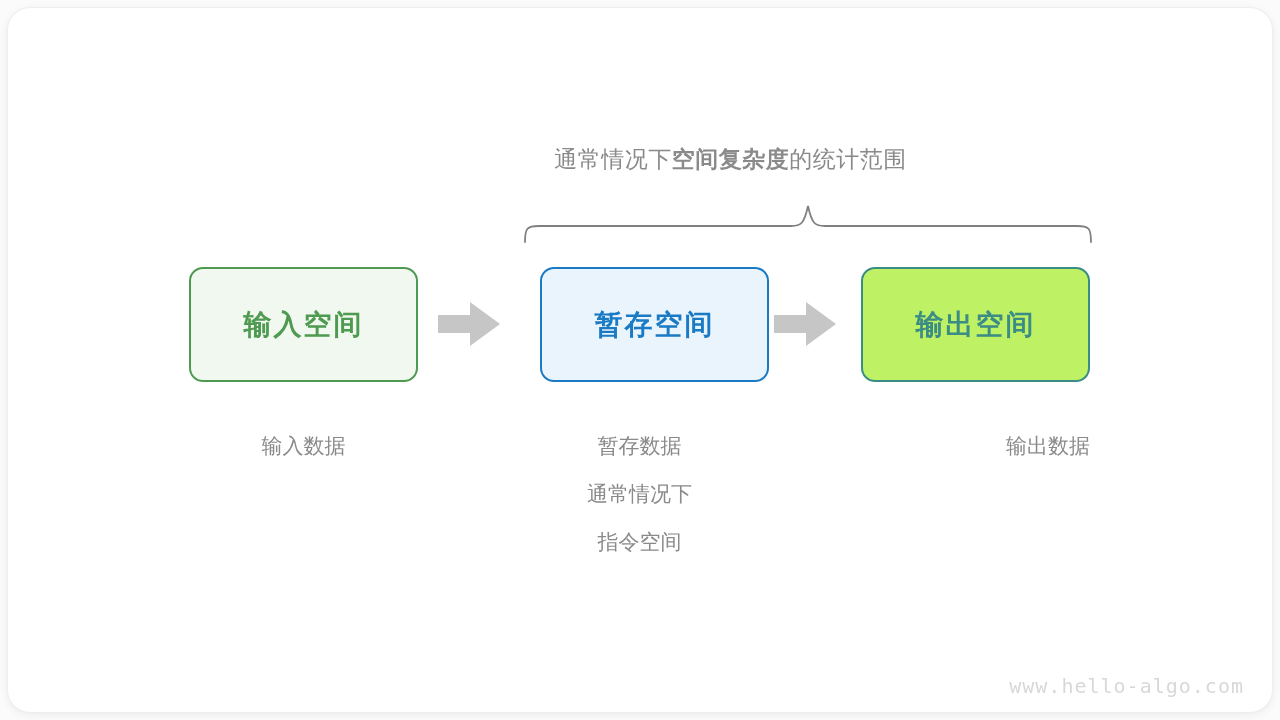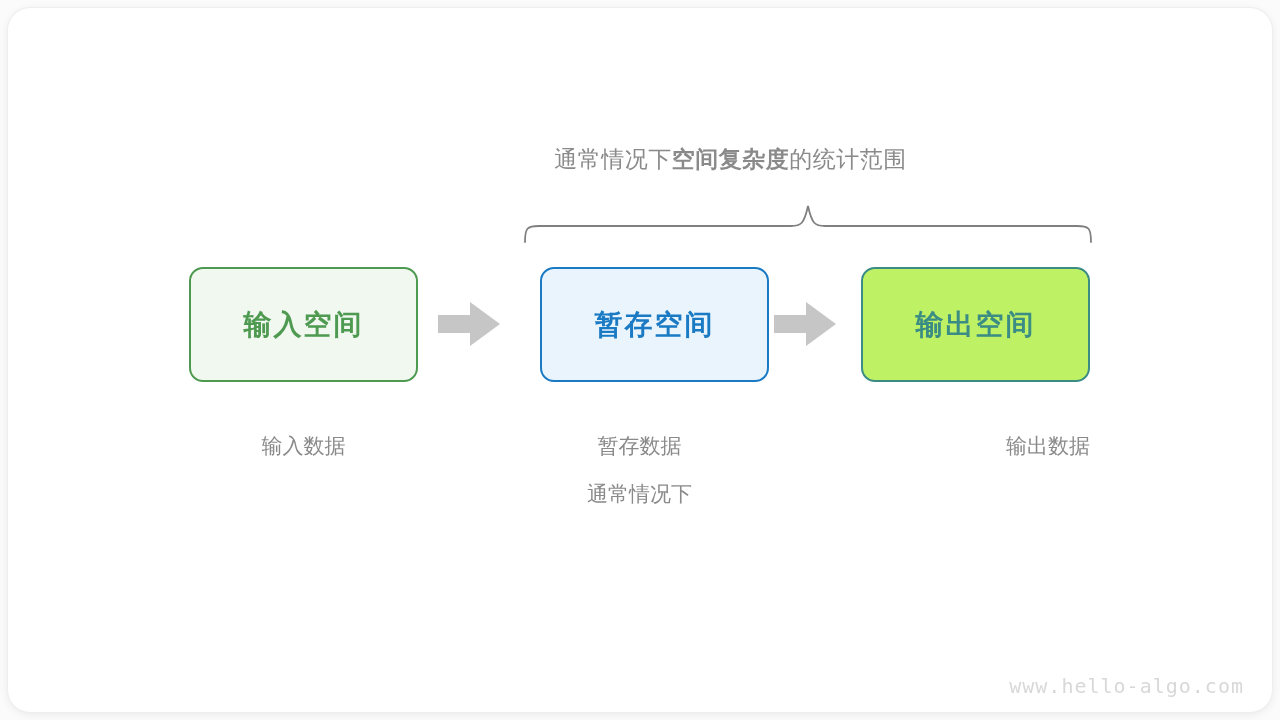--- a/index.html
+++ b/index.html
@@ -165,19 +165,20 @@
   <svg class="arrow arrow-2" viewBox="0 0 62 44" xmlns="http://www.w3.org/2000/svg">
     <polygon points="0,13 32,13 32,0 62,22 32,44 32,31 0,31" fill="#c6c6c6"></polygon>
   </svg>
 
   <div class="caption-col caption-input">
     <div>输入数据</div>
   </div>
   <div class="caption-col caption-buffer">
     <div>暂存数据</div>
     <div>通常情况下</div>
+    <div>指令空间</div>
   </div>
   <div class="caption-col caption-output">
     <div>输出数据</div>
   </div>
 
   <div class="footer">www.hello-algo.com</div>
 </div>
 
 </body></html>

